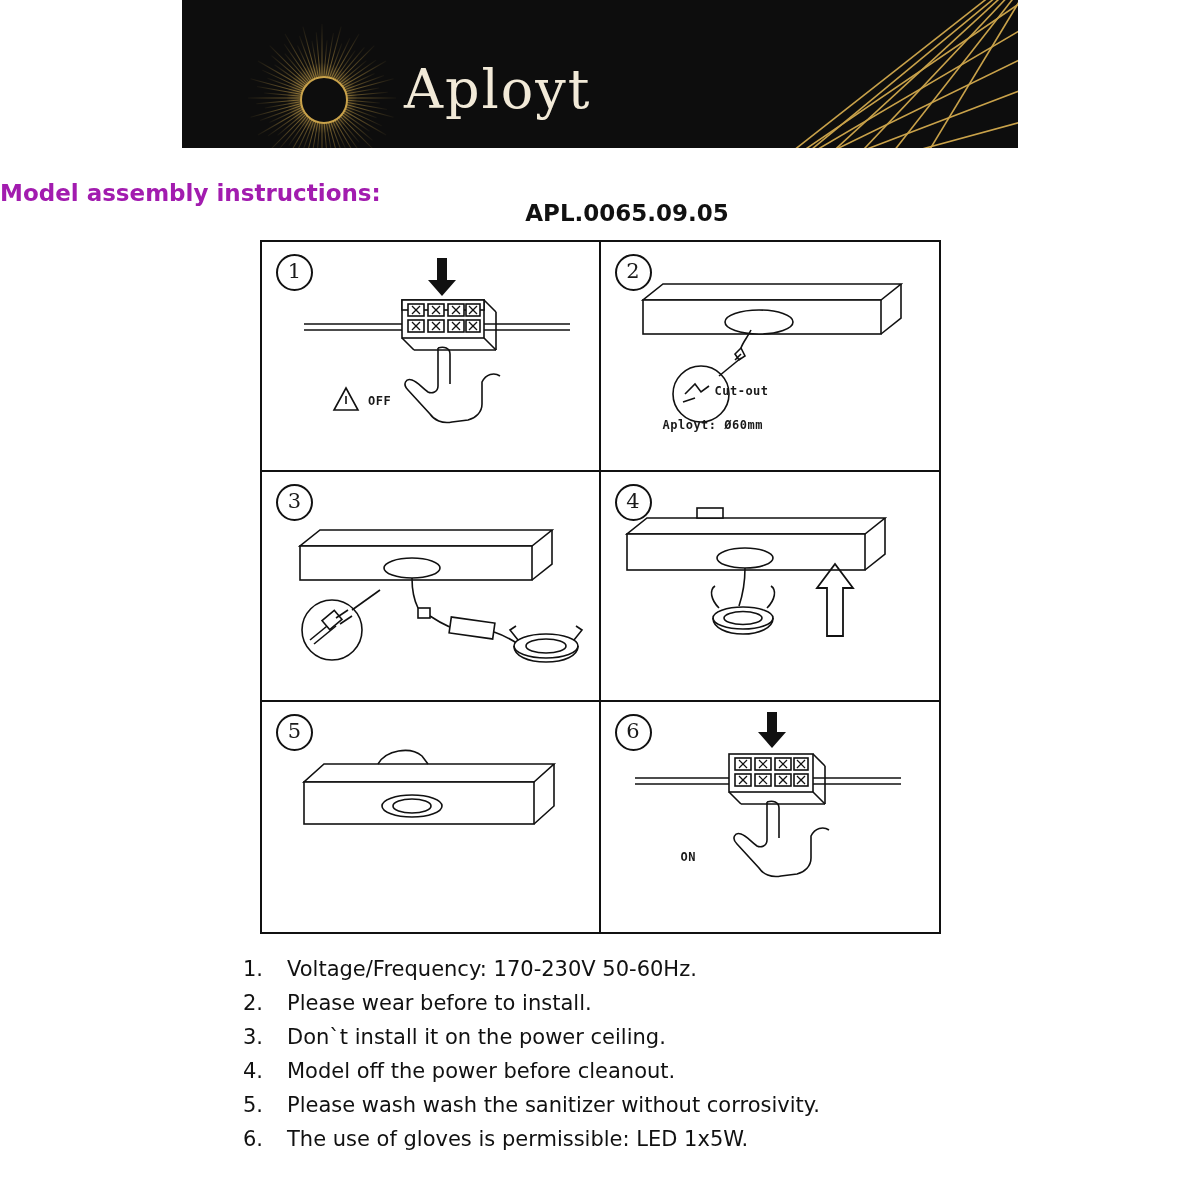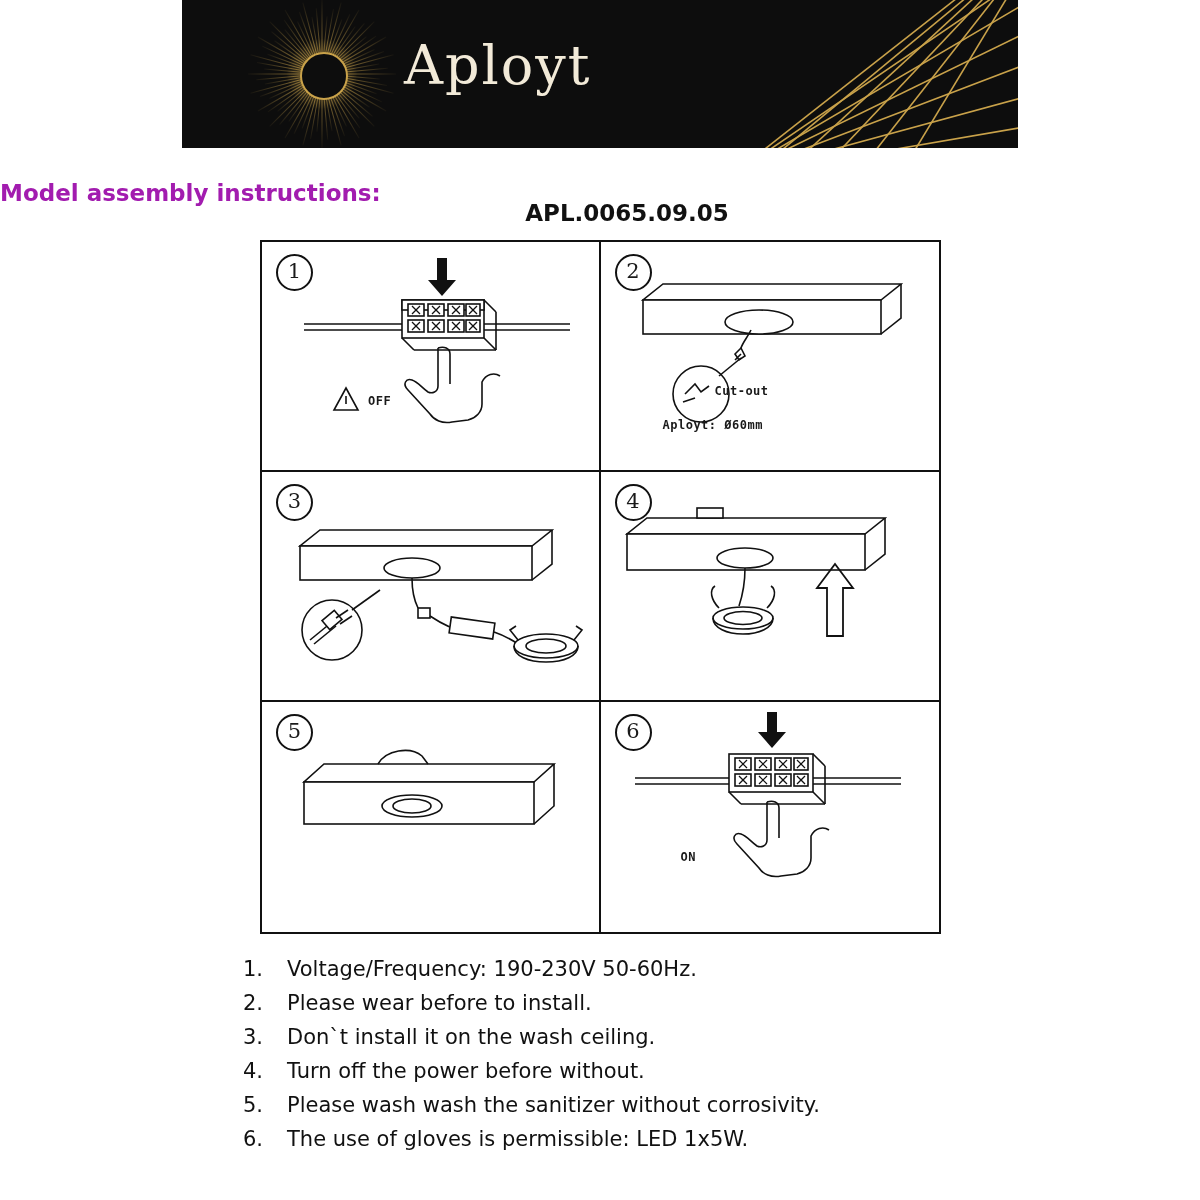--- a/index.html
+++ b/index.html
@@ -23,20 +23,21 @@
     top: 0;
     width: 836px;
     height: 148px;
     background: #0d0d0d;
     overflow: hidden;
   }
   .banner-inner {
     position: relative;
     width: 100%;
     height: 100%;
+    margin-top: 24px;
   }
   .brand {
     position: absolute;
     left: 222px;
     top: 34px;
     font-family: "DejaVu Serif", serif;
     font-size: 54px;
     letter-spacing: 2px;
     color: #f2ead8;
     font-weight: 400;
@@ -531,33 +532,33 @@
       </svg>
     </div>
     <div class="cap" style="left:80px; top:148px;">ON</div>
   </div>
 
 </div>
 
 <div class="notes">
   <div class="note">
     <span class="note-num">1.</span>
-    <span class="note-text">Voltage/Frequency: 190-230V 50-60Hz.</span>
+    <span class="note-text">Voltage/Frequency: 170-230V 50-60Hz.</span>
   </div>
   <div class="note">
     <span class="note-num">2.</span>
     <span class="note-text">Please wear before to install.</span>
   </div>
   <div class="note">
     <span class="note-num">3.</span>
-    <span class="note-text">Don`t install it on the wash ceiling.</span>
+    <span class="note-text">Don`t install it on the power ceiling.</span>
   </div>
   <div class="note">
     <span class="note-num">4.</span>
-    <span class="note-text">Turn off the power before without.</span>
+    <span class="note-text">Model off the power before cleanout.</span>
   </div>
   <div class="note">
     <span class="note-num">5.</span>
     <span class="note-text">Please wash wash the sanitizer without corrosivity.</span>
   </div>
   <div class="note">
     <span class="note-num">6.</span>
     <span class="note-text">The use of gloves is permissible: LED 1x5W.</span>
   </div>
 </div>

